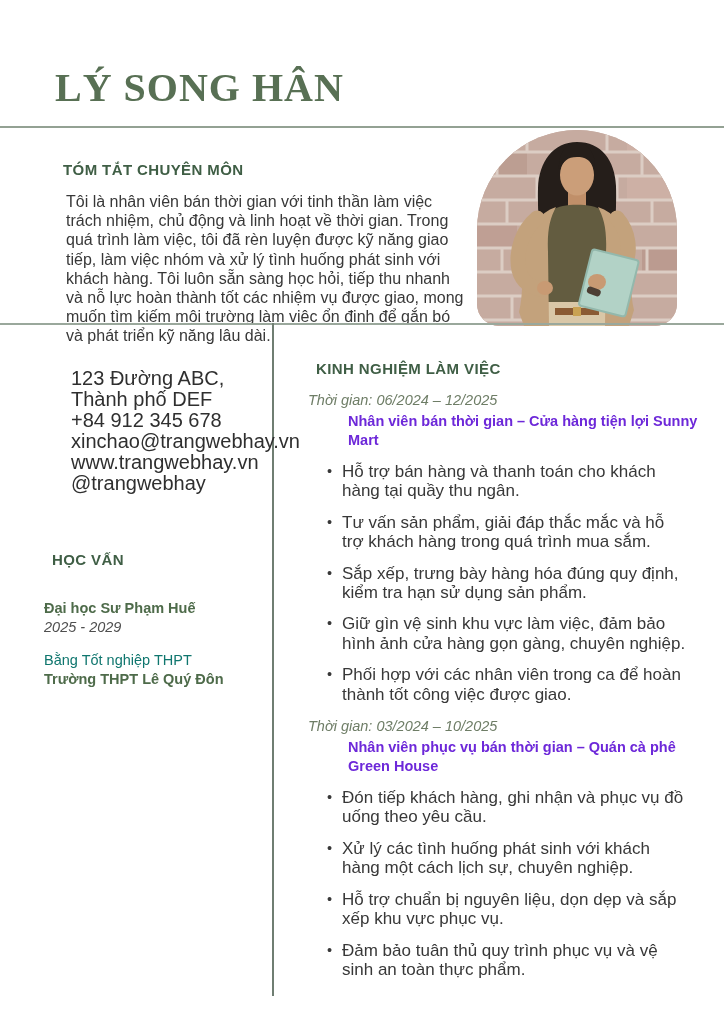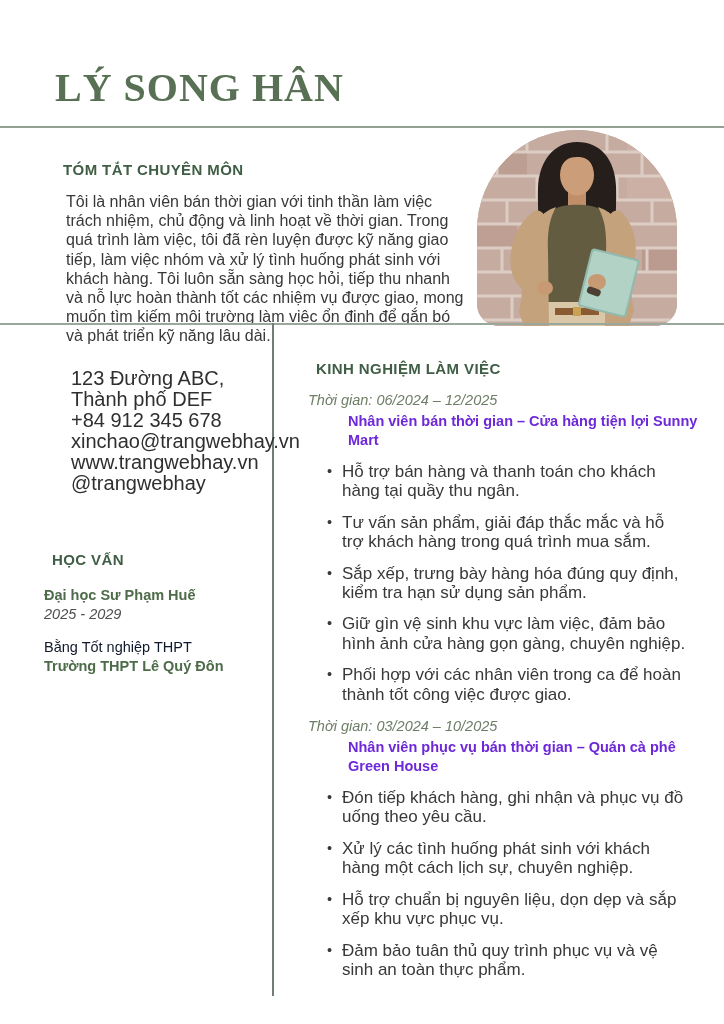--- a/index.html
+++ b/index.html
@@ -34,22 +34,22 @@
   .photo {
     position:absolute; left:477px; top:130px; width:200px; height:196px;
     border-radius:100px 100px 22px 22px; overflow:hidden; background:#c6aba0;
   }
   .photo svg { display:block; }
   
   .left-col { position:absolute; left:55px; top:352px; width:205px; }
   .contact { list-style:none; margin:16px; padding:0; font-size:20px; line-height:21px; color:#2f2f2f; }
   .education { position:absolute; left:44px; top:543px; width:210px; }
   .edu-item { margin-top:14px; }
-  .edu-item.first { margin-top:17px; }
-  .edu-degree { font-size:14.5px; color:#0f172a; line-height:19px; }
+  .edu-item.first { margin-top:30px; }
+  .edu-degree { font-size:14.5px; color:#0f766e; line-height:19px; }
   .edu-school { font-size:14.5px; font-weight:700; color:#4e6b4a; line-height:19px; }
   .edu-years  { font-size:14.5px; font-style:italic; color:#4f4f4f; line-height:19px; margin-bottom:9px; }
   
   .right-col { position:absolute; left:308px; top:352px; width:392px; }
   .job { margin-top:13px; }
   .job-period {
     font-size:14.5px; font-style:italic; color:#6e7d66; line-height:19px; margin-top:6px;
   }
   .job-title  {
     font-size:14.5px; font-weight:700; color:#6d28d9; line-height:19px; margin-top:2px;margin-left:40px;

